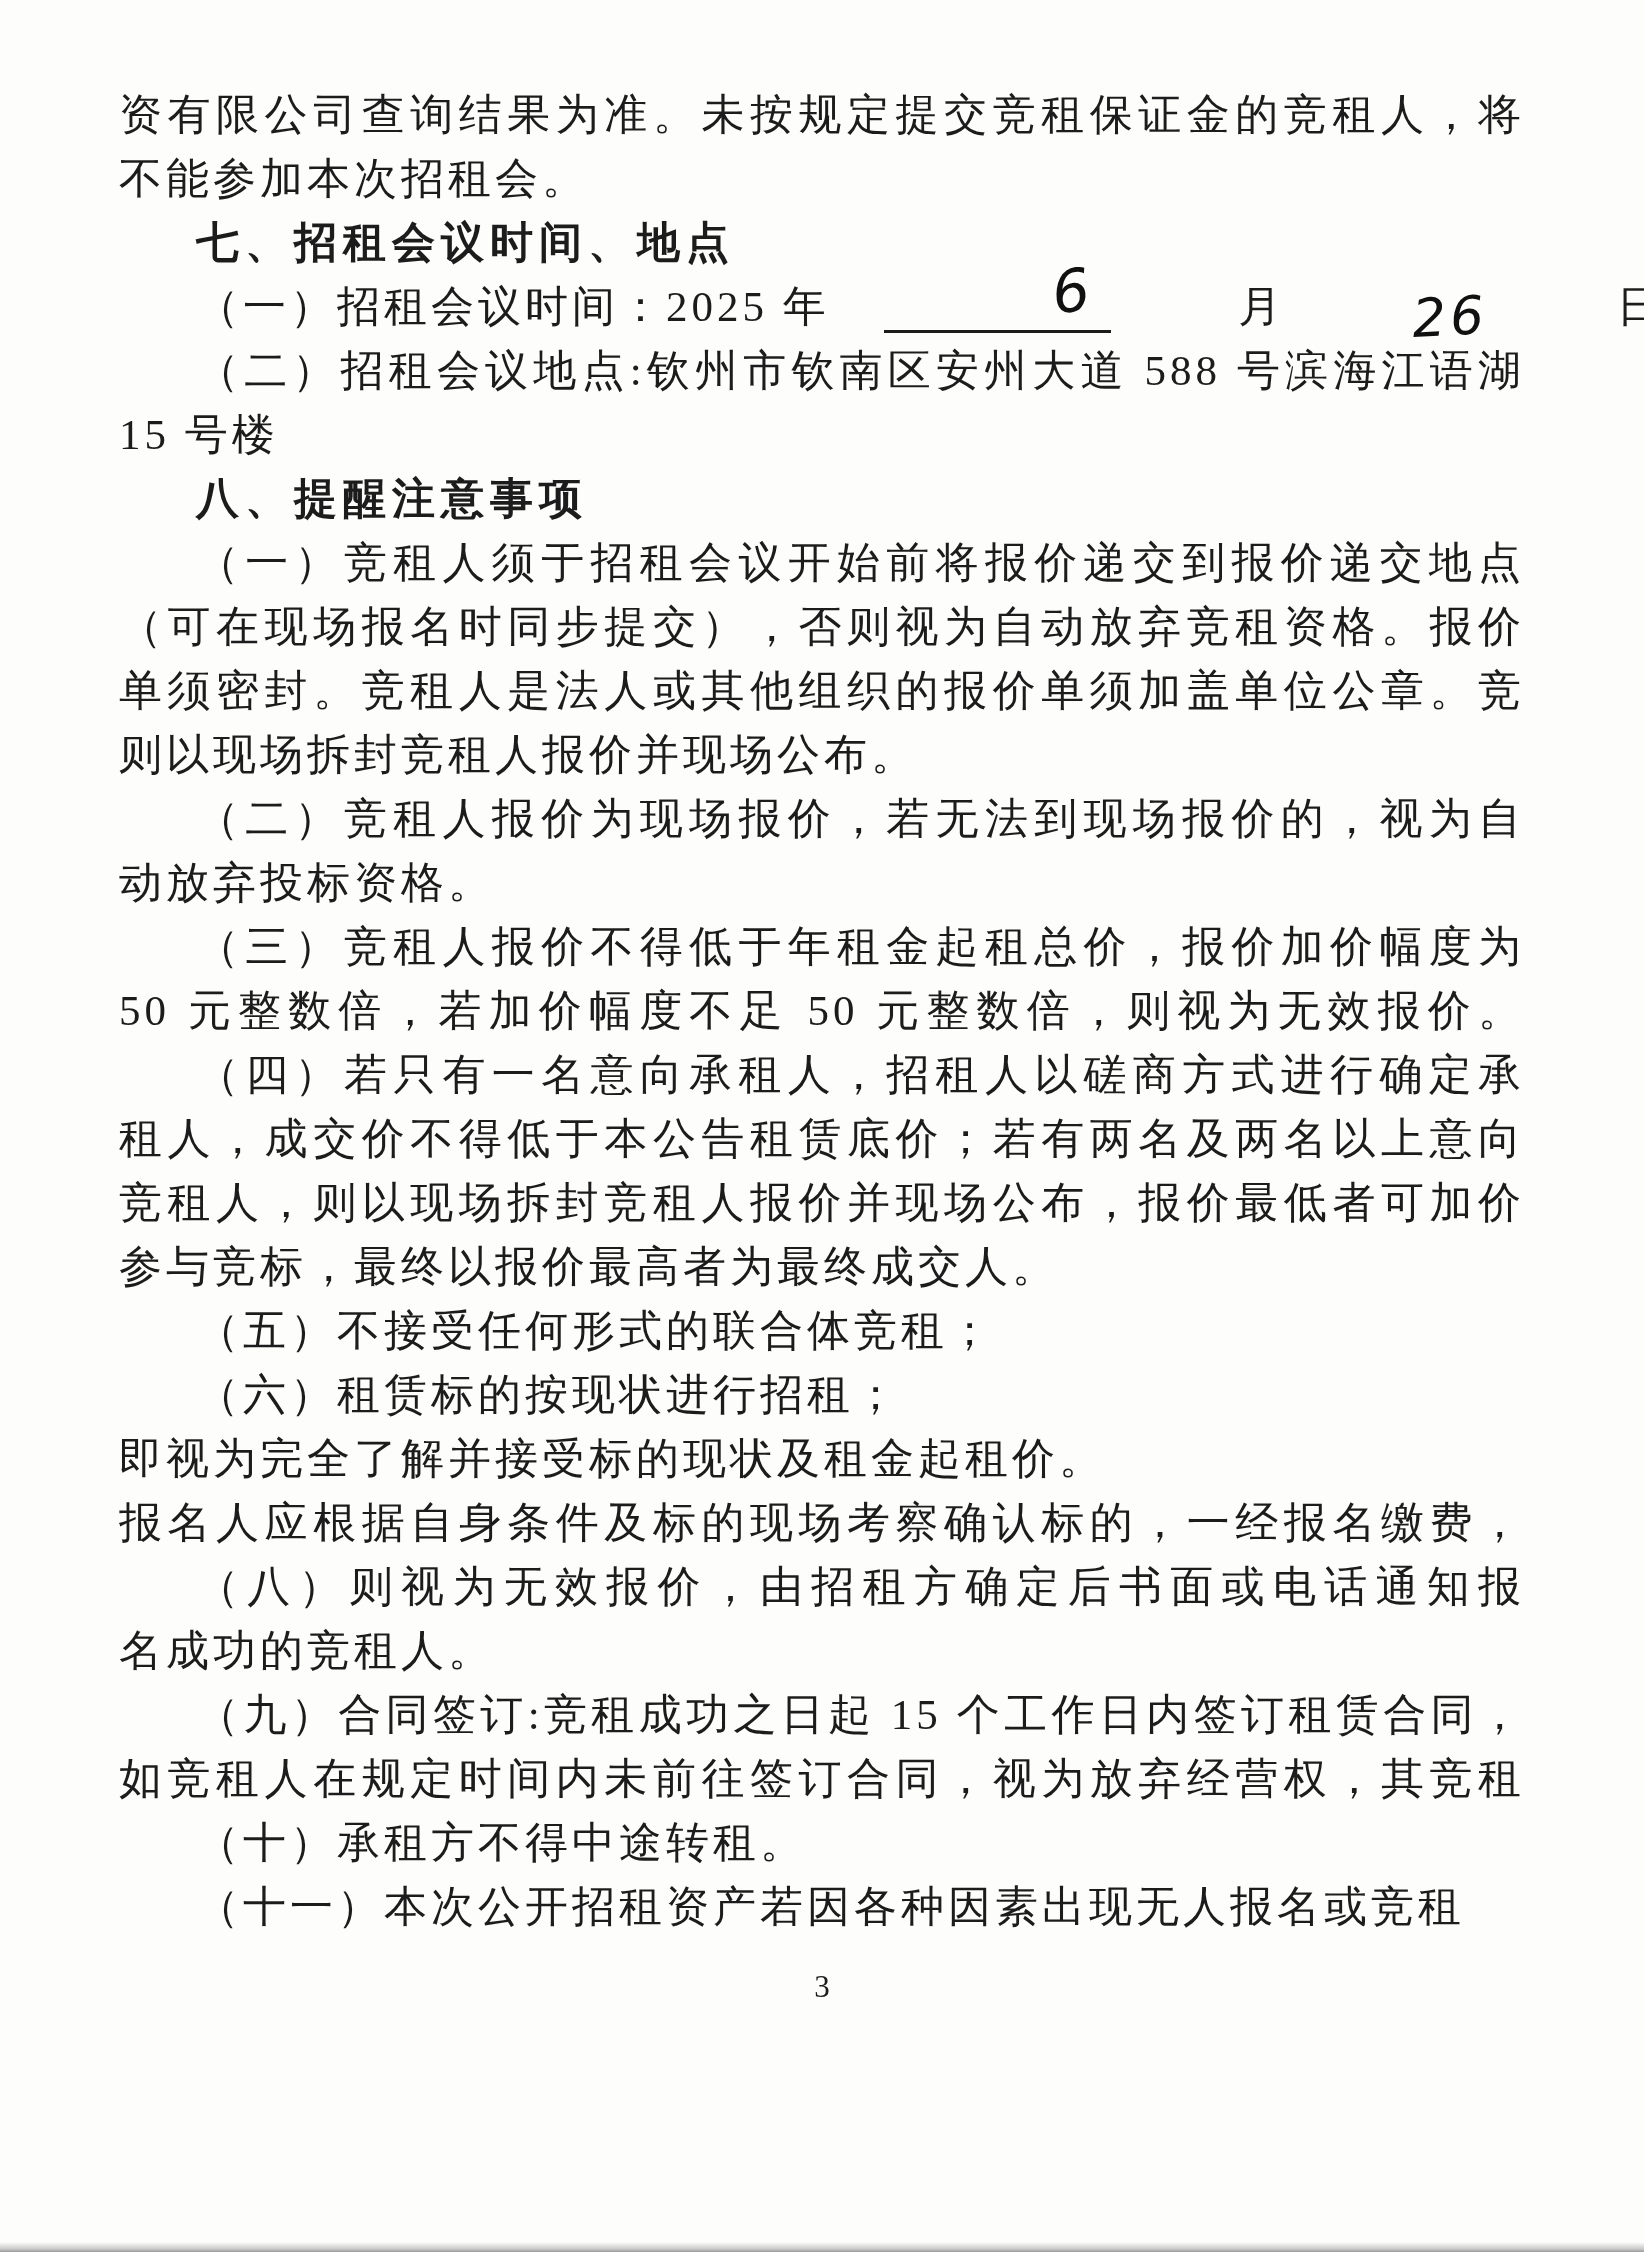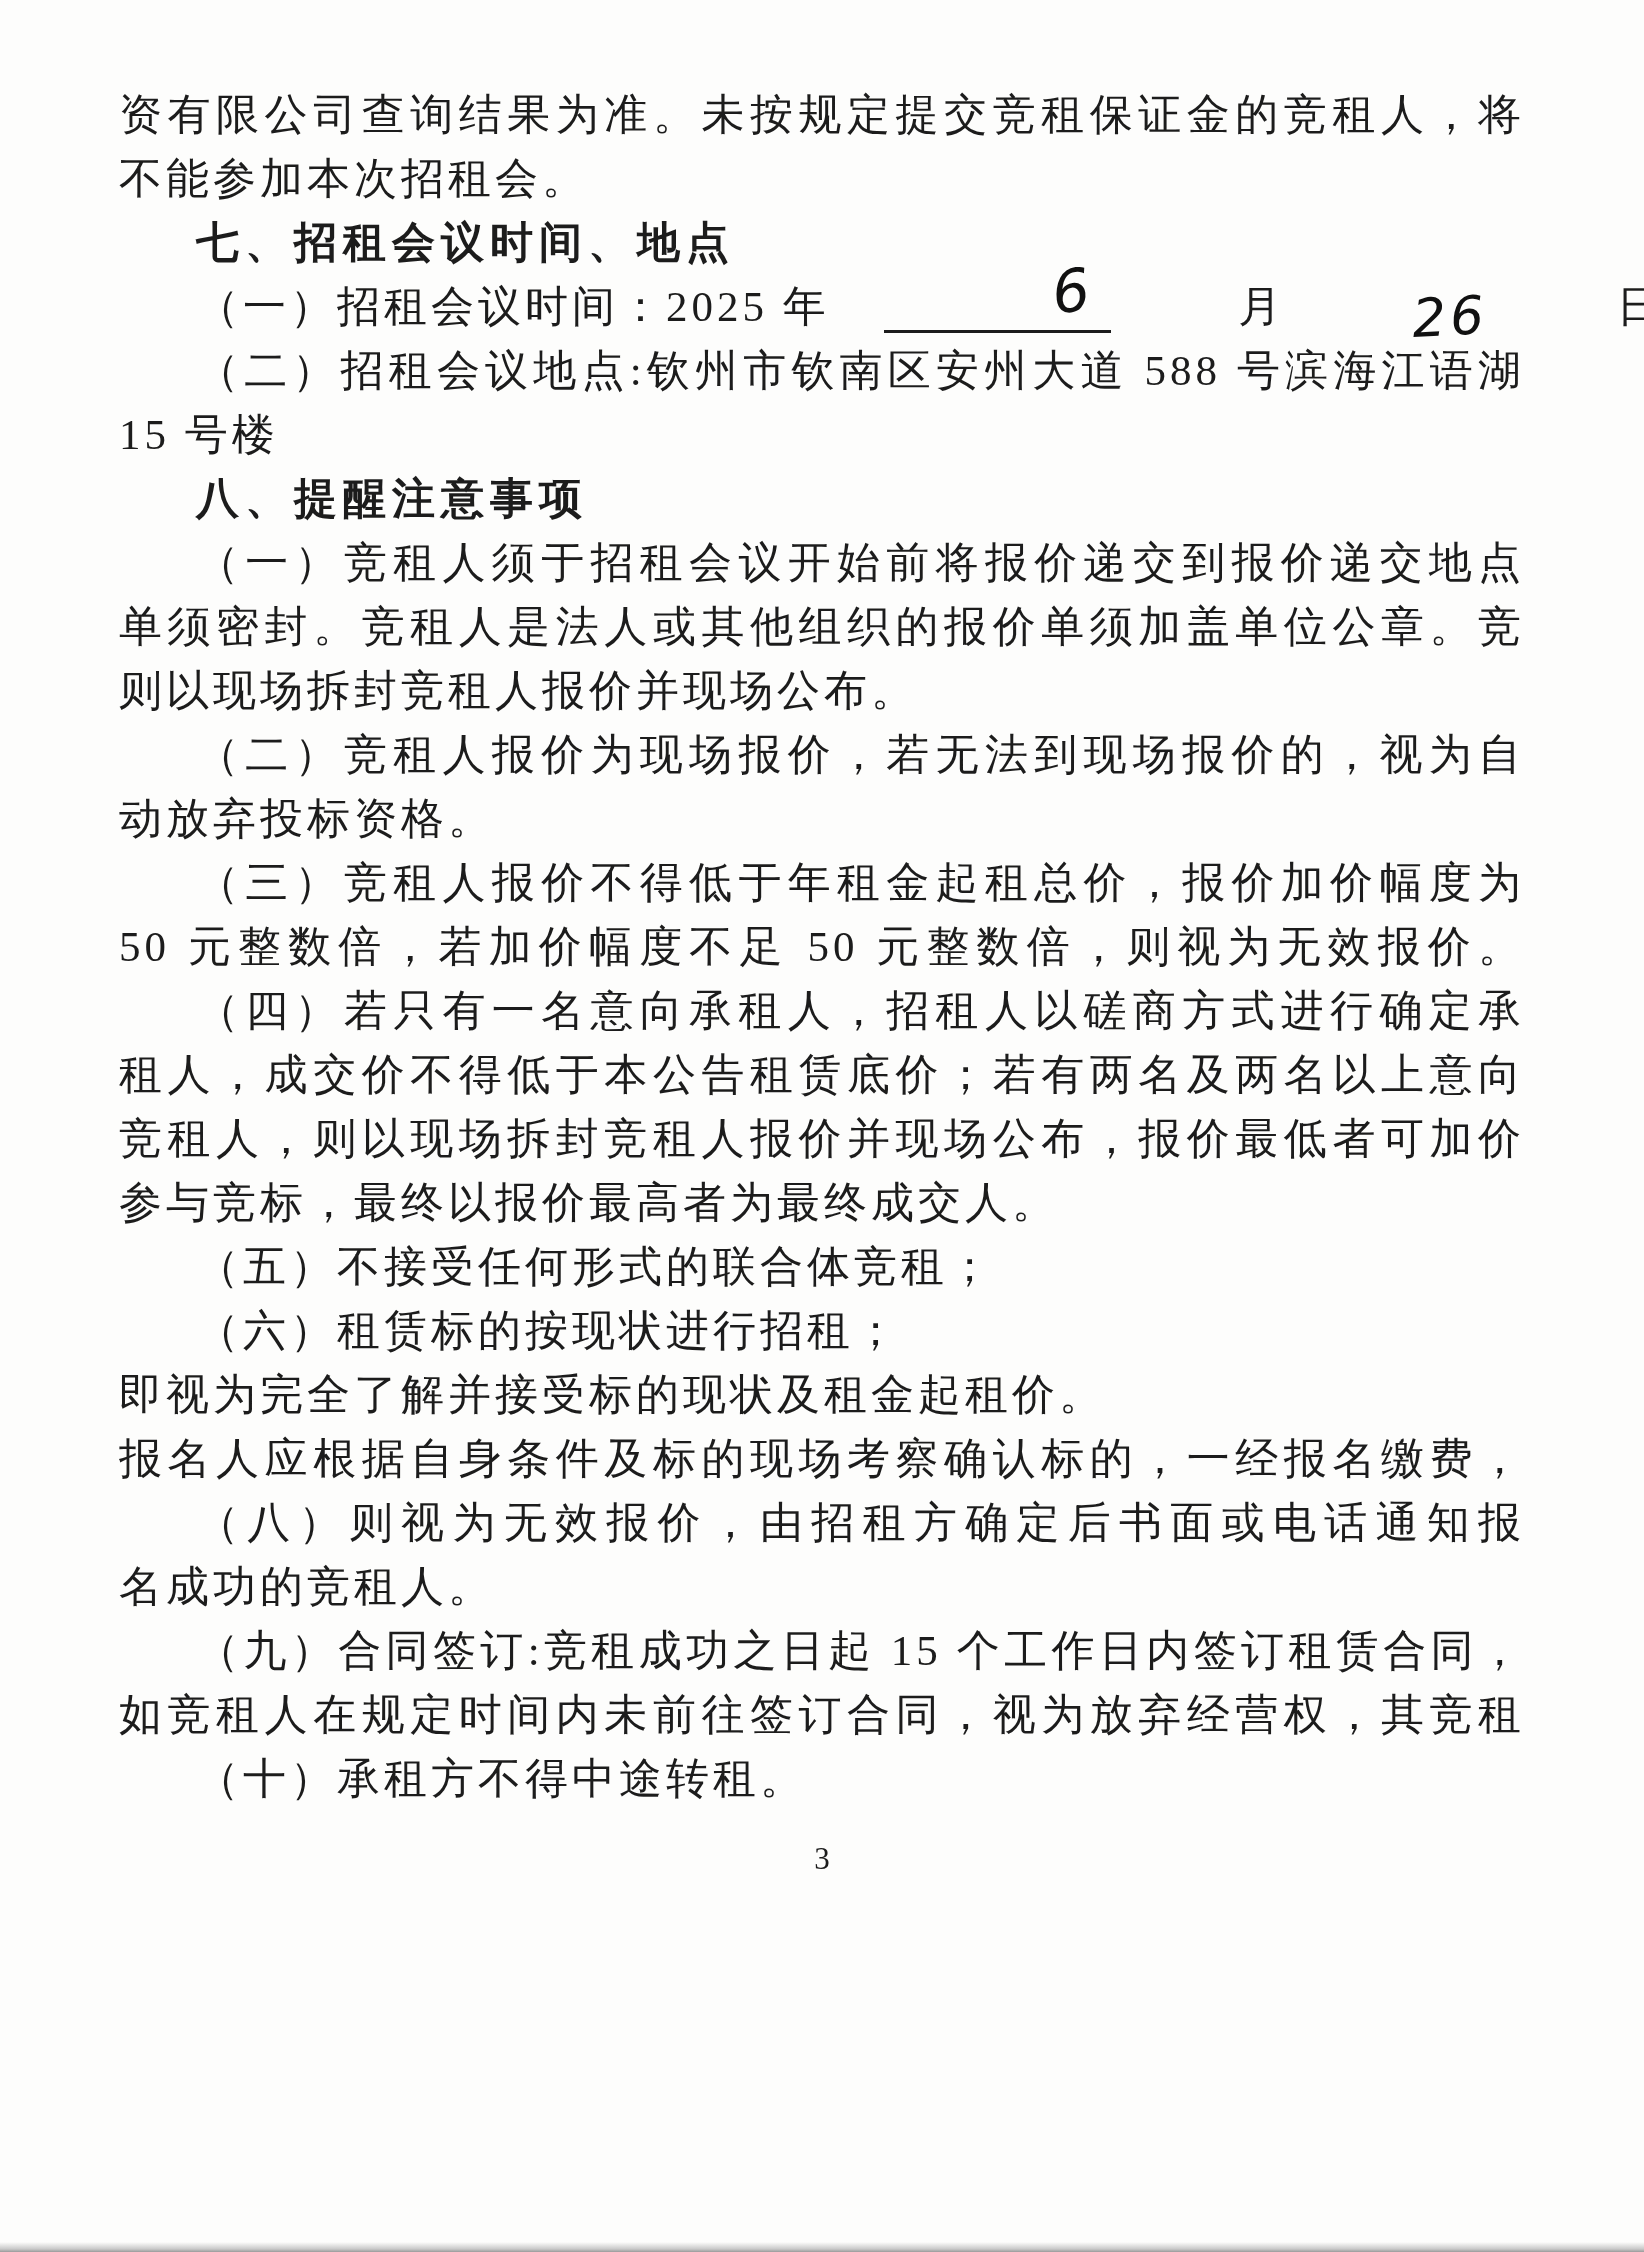--- a/index.html
+++ b/index.html
@@ -83,20 +83,21 @@
       <span class="hand hand-day">26</span>
       <span class="seg">日 10 时 00 分</span>
   </div>
 
   <div class="ln ind fill">（二）招租会议地点:钦州市钦南区安州大道 588 号滨海江语湖</div>
   <div class="ln">15 号楼</div>
 
   <div class="ln ind bold">八、提醒注意事项</div>
 
   <div class="ln ind fill">（一）竞租人须于招租会议开始前将报价递交到报价递交地点</div>
+  <div class="ln fill">（可在现场报名时同步提交），否则视为自动放弃竞租资格。报价</div>
   <div class="ln fill">单须密封。竞租人是法人或其他组织的报价单须加盖单位公章。竞</div>
   <div class="ln">则以现场拆封竞租人报价并现场公布。</div>
 
   <div class="ln ind fill">（二）竞租人报价为现场报价，若无法到现场报价的，视为自</div>
   <div class="ln">动放弃投标资格。</div>
 
   <div class="ln ind fill">（三）竞租人报价不得低于年租金起租总价，报价加价幅度为</div>
   <div class="ln fill">50 元整数倍，若加价幅度不足 50 元整数倍，则视为无效报价。</div>
 
   <div class="ln ind fill">（四）若只有一名意向承租人，招租人以磋商方式进行确定承</div>
@@ -110,18 +111,19 @@
   <div class="ln">即视为完全了解并接受标的现状及租金起租价。</div>
   <div class="ln fill">报名人应根据自身条件及标的现场考察确认标的，一经报名缴费，</div>
 
   <div class="ln ind fill">（八）则视为无效报价，由招租方确定后书面或电话通知报</div>
   <div class="ln">名成功的竞租人。</div>
 
   <div class="ln ind fill">（九）合同签订:竞租成功之日起 15 个工作日内签订租赁合同，</div>
   <div class="ln fill">如竞租人在规定时间内未前往签订合同，视为放弃经营权，其竞租</div>
 
   <div class="ln ind">（十）承租方不得中途转租。</div>
+  <div class="ln ind">（十一）本次公开招租资产若因各种因素出现无人报名或竞租</div>
 
   <div class="pagenum">3</div>
 </div>
 
 <div class="scan-edge"></div>
 
 
 </body></html>

